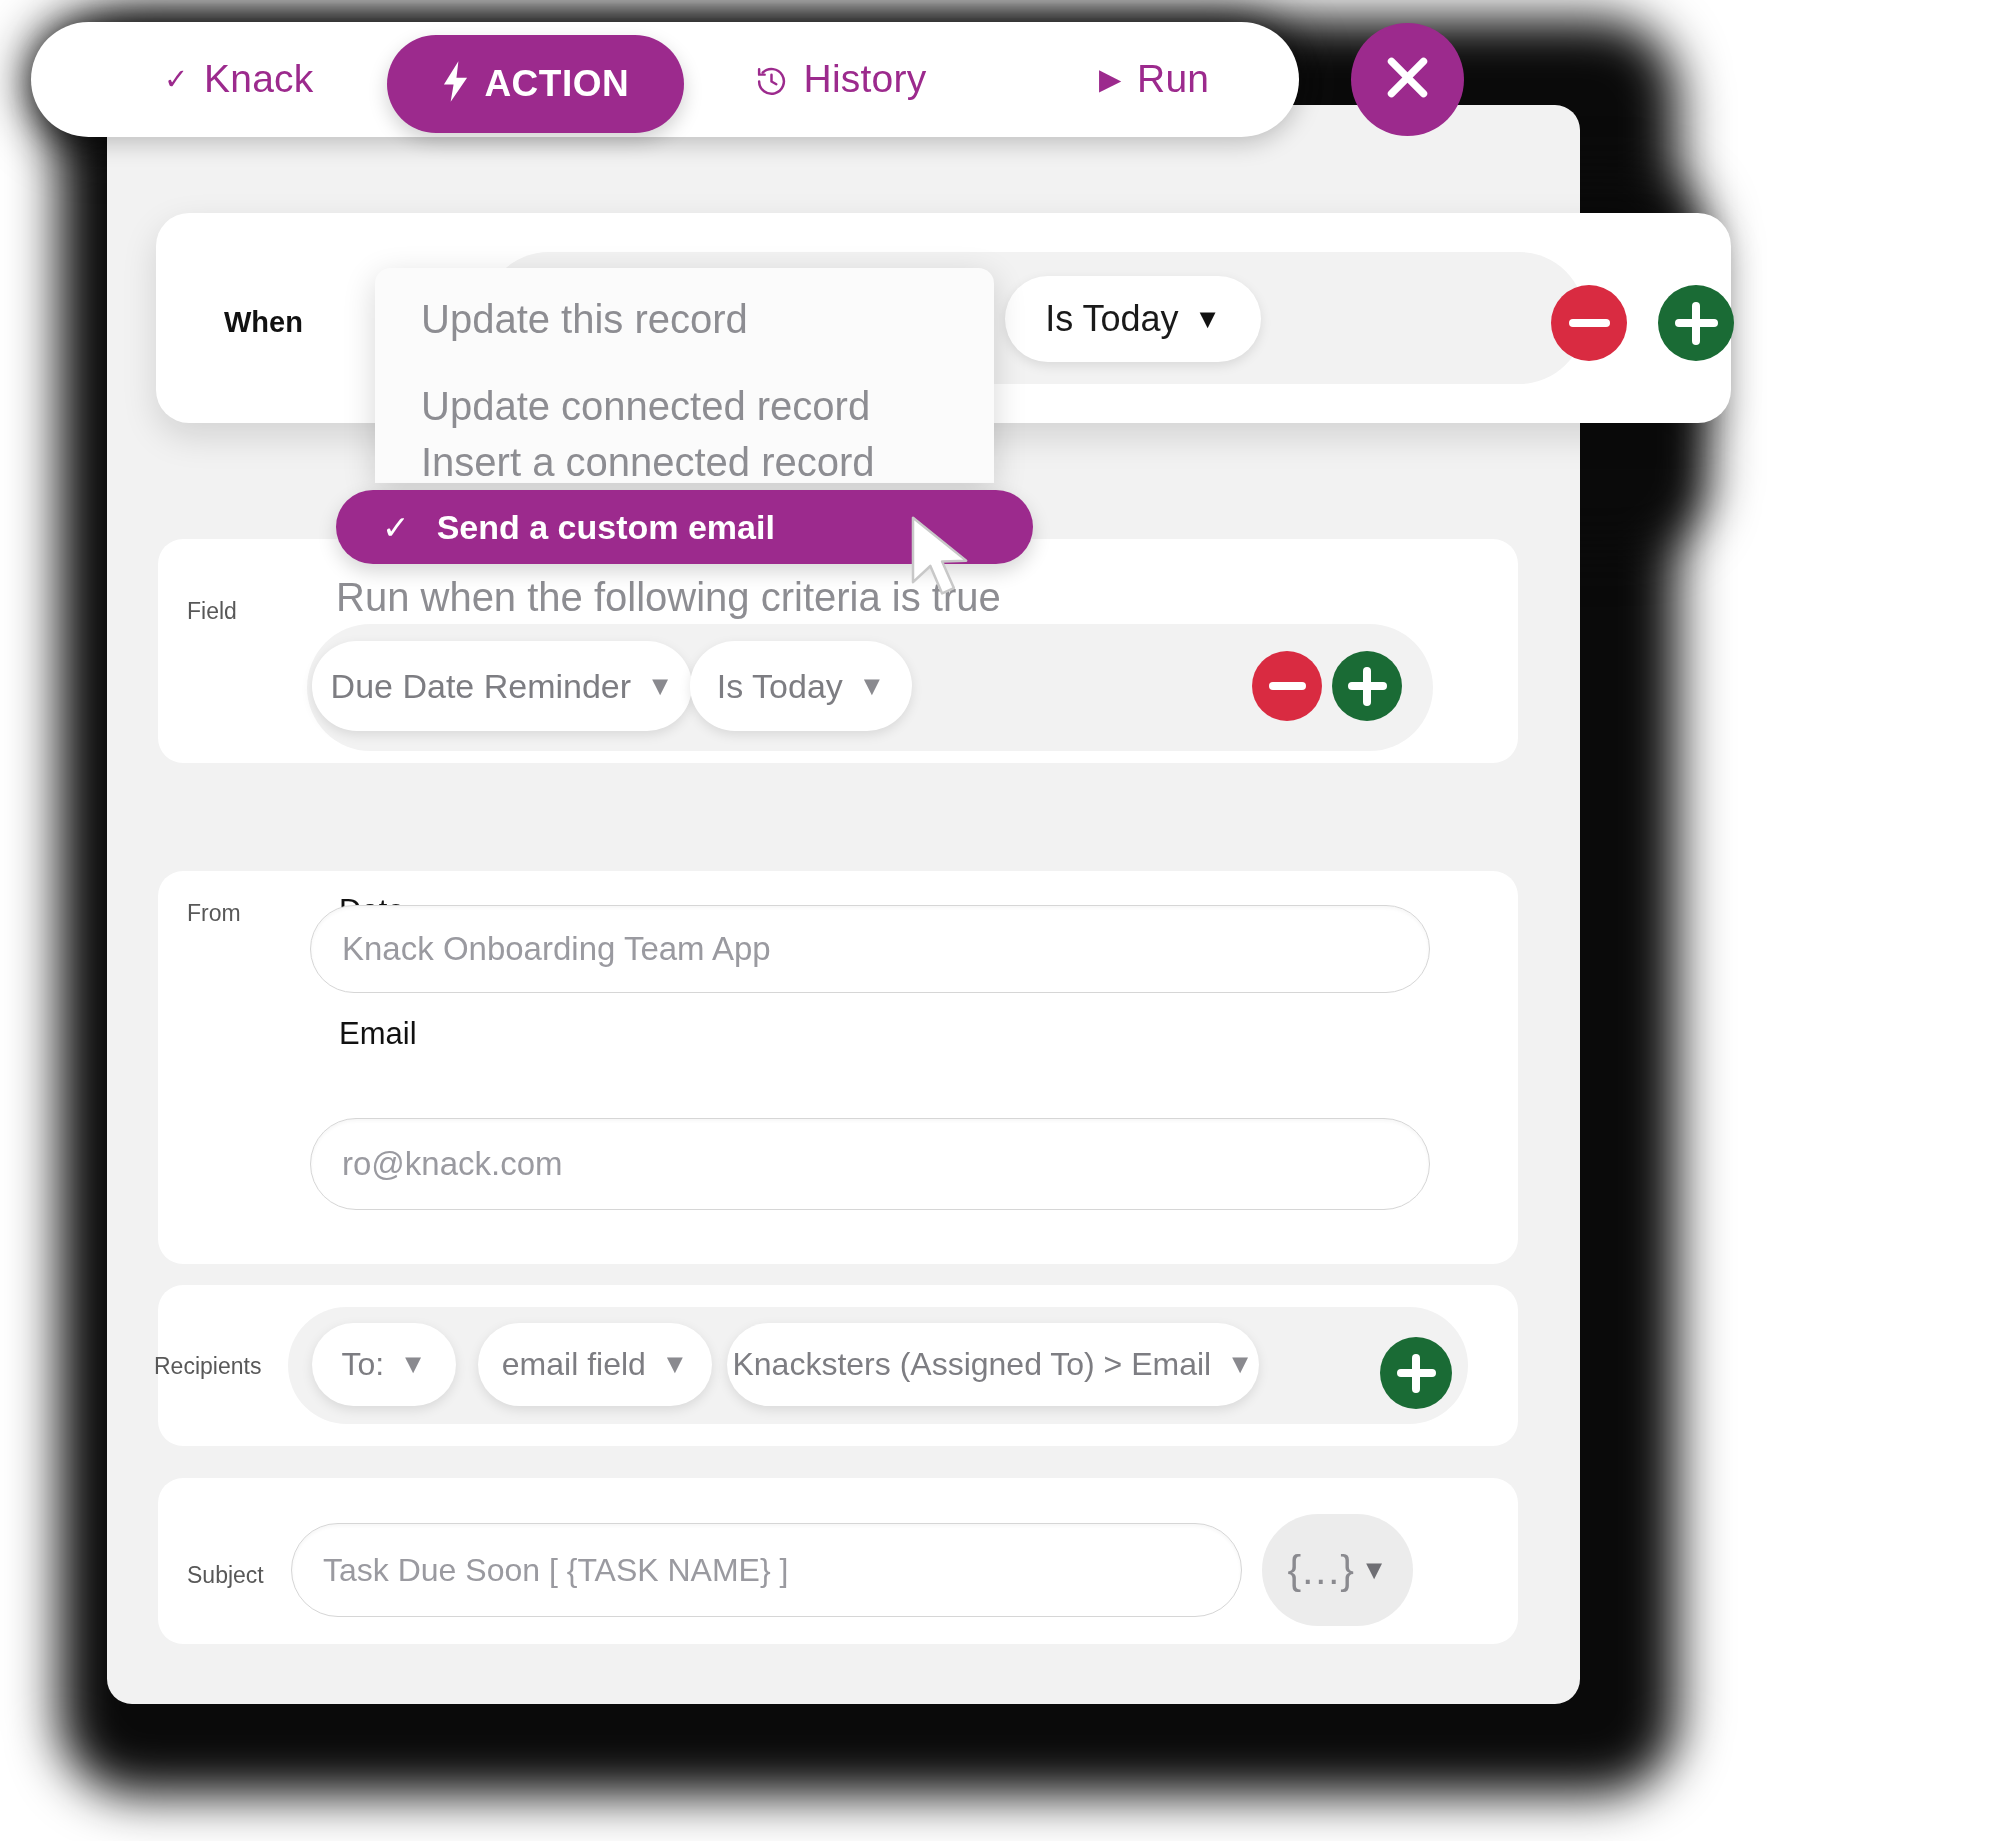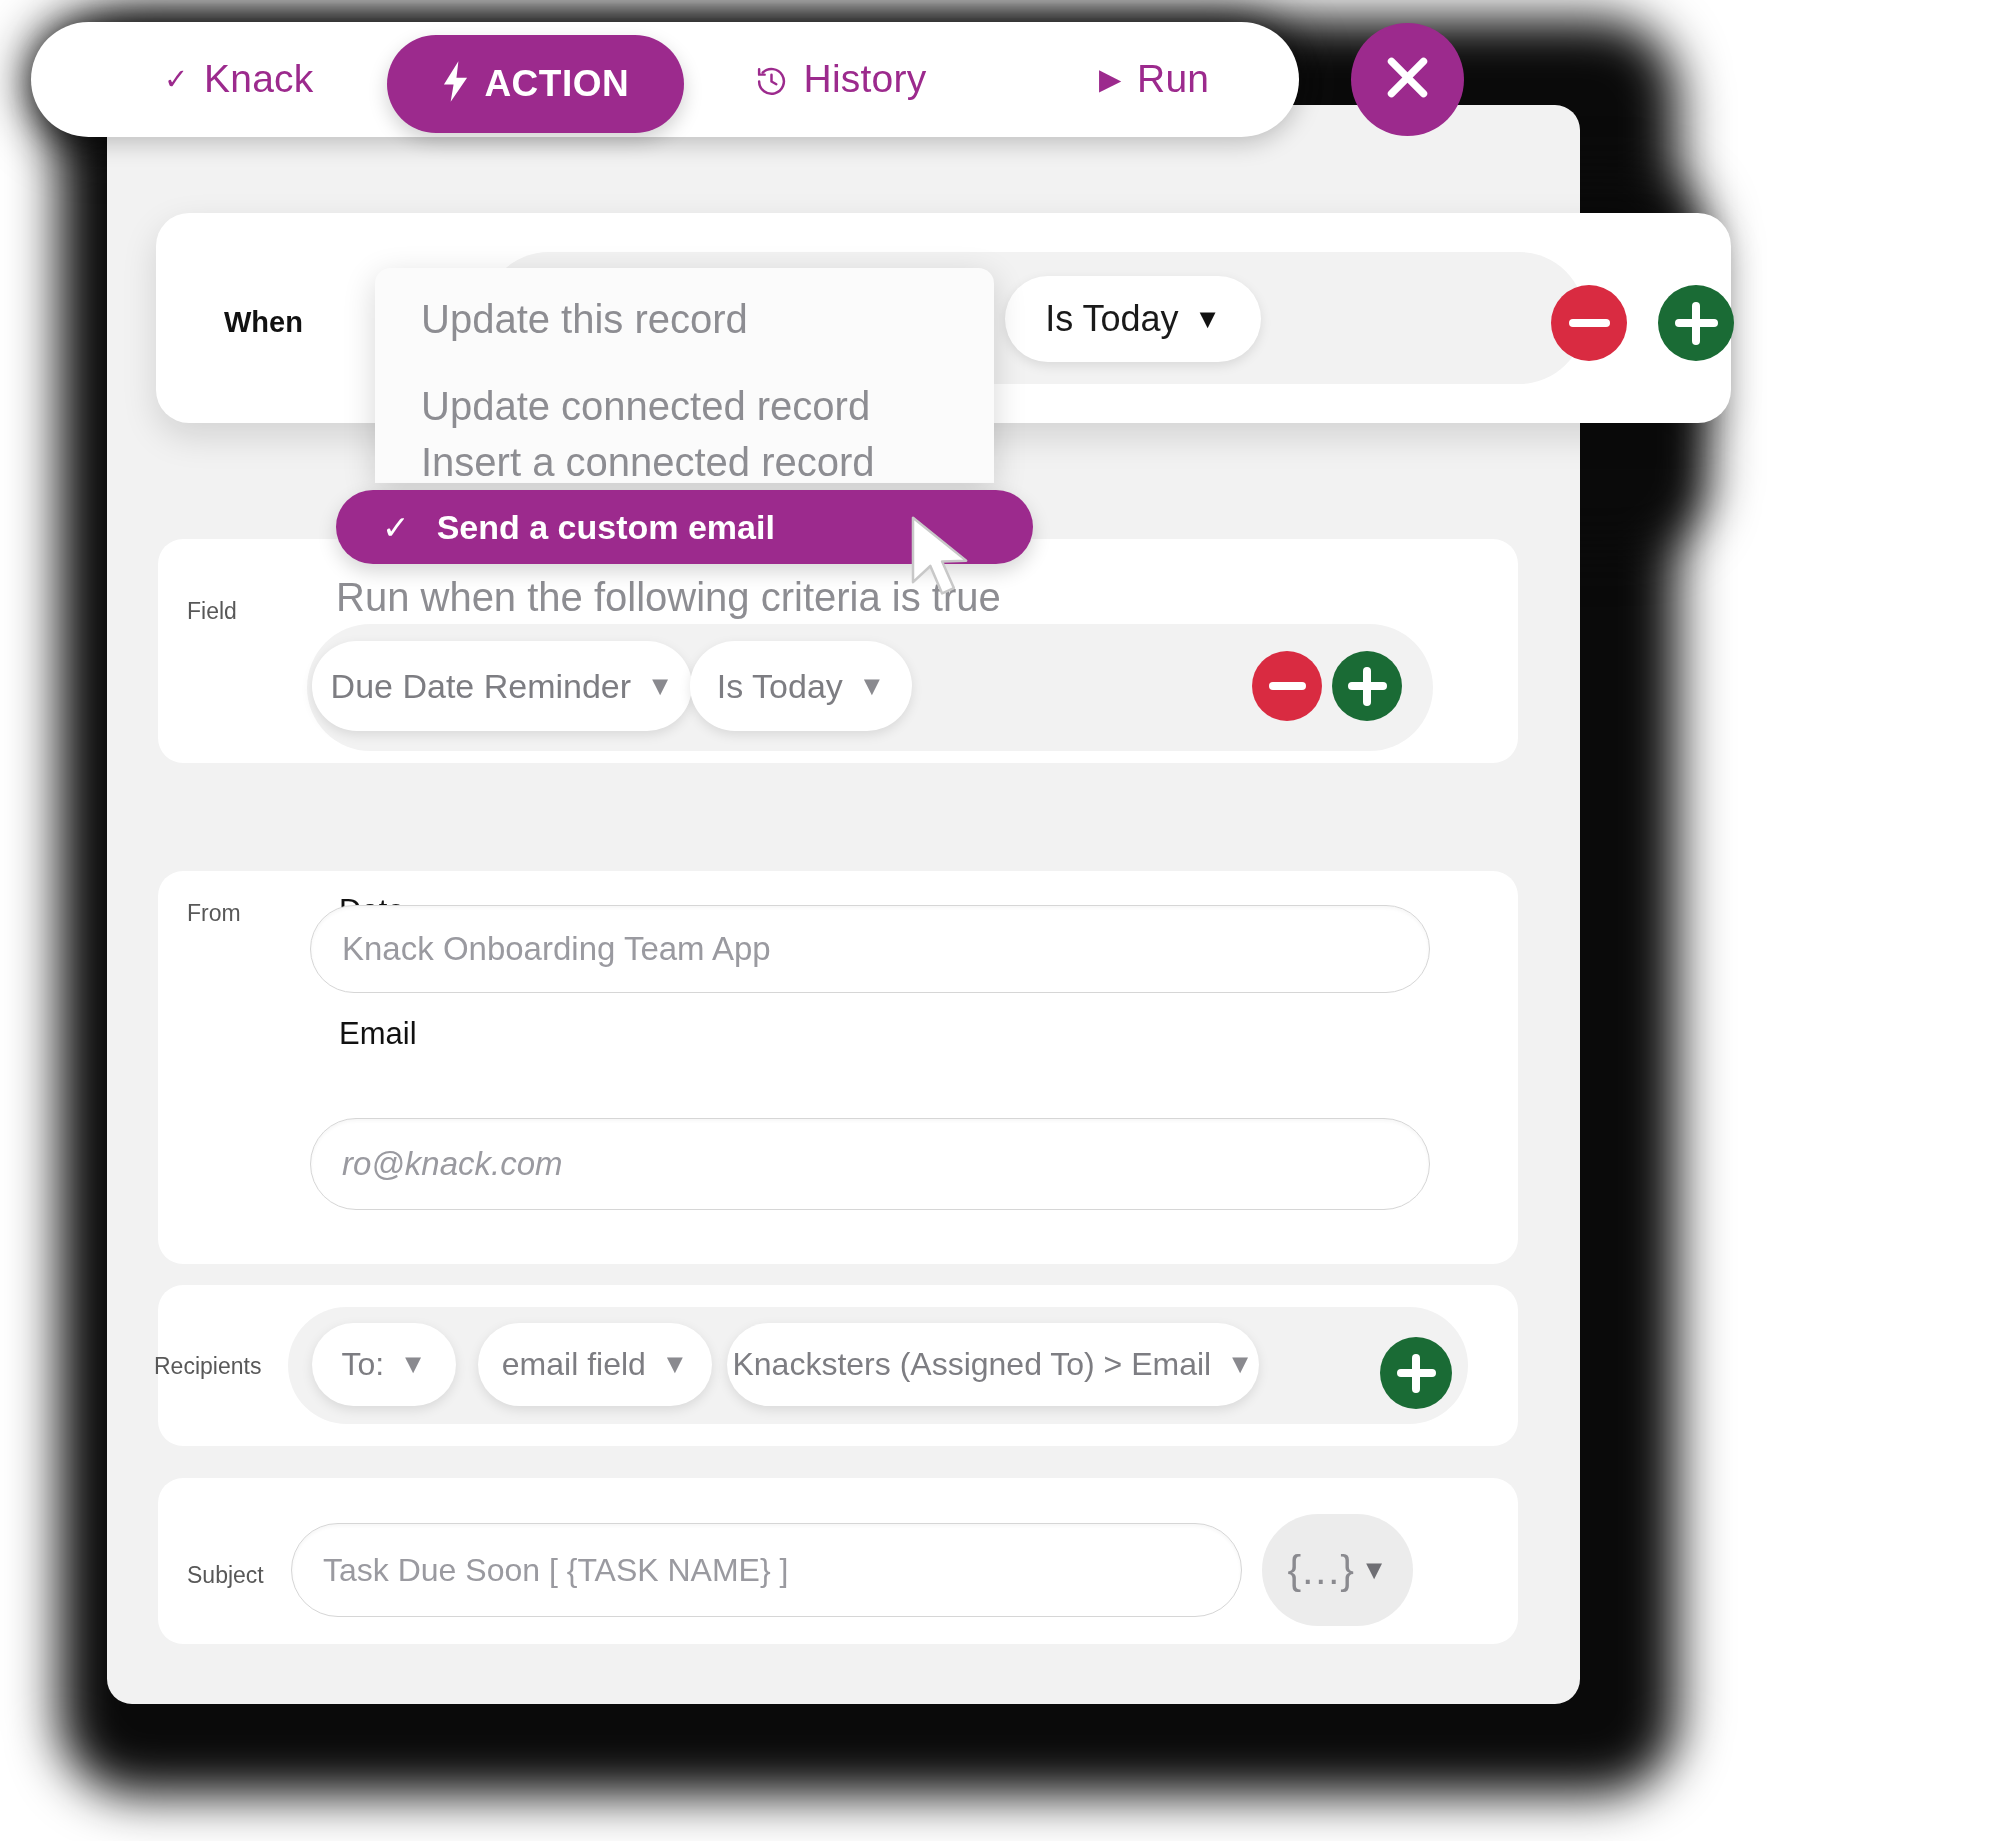--- a/index.html
+++ b/index.html
@@ -313,21 +313,21 @@
     display: flex;
     align-items: center;
     padding-left: 31px;
     font-size: 33px;
     color: #9a9aa0;
     z-index: 9;
     cursor: text;
     box-shadow: inset 0 2px 3.9px rgba(0,0,0,0.04);
   }
   .inp-name  { left: 310px; top: 889px; width: 1120px; height: 88px; margin-top: 16px; }
-  .inp-email { left: 310px; top: 1118px; width: 1120px; height: 92px; font-style: italic; }
+  .inp-email { left: 310px; top: 1118px; width: 1120px; height: 92px; }
 
   
   .card-recip { left: 158px; top: 1285px; width: 1360px; height: 161px; }
   .lbl-recip  { left: 154px; top: 1353px; z-index: 9; }
 
   .gray-recip { left: 288px; top: 1307px; width: 1180px; height: 117px; }
 
   .sel-to     { left: 312px; top: 1323px; width: 144px; height: 83px; font-size: 32px; z-index: 11; color: #7d7d82; }
   .sel-emailf { left: 478px; top: 1323px; width: 234px; height: 83px; font-size: 32px; z-index: 11; color: #7d7d82; }
   .sel-knack  { left: 727px; top: 1323px; width: 532px; height: 83px; font-size: 32px; z-index: 11; color: #7d7d82; }

